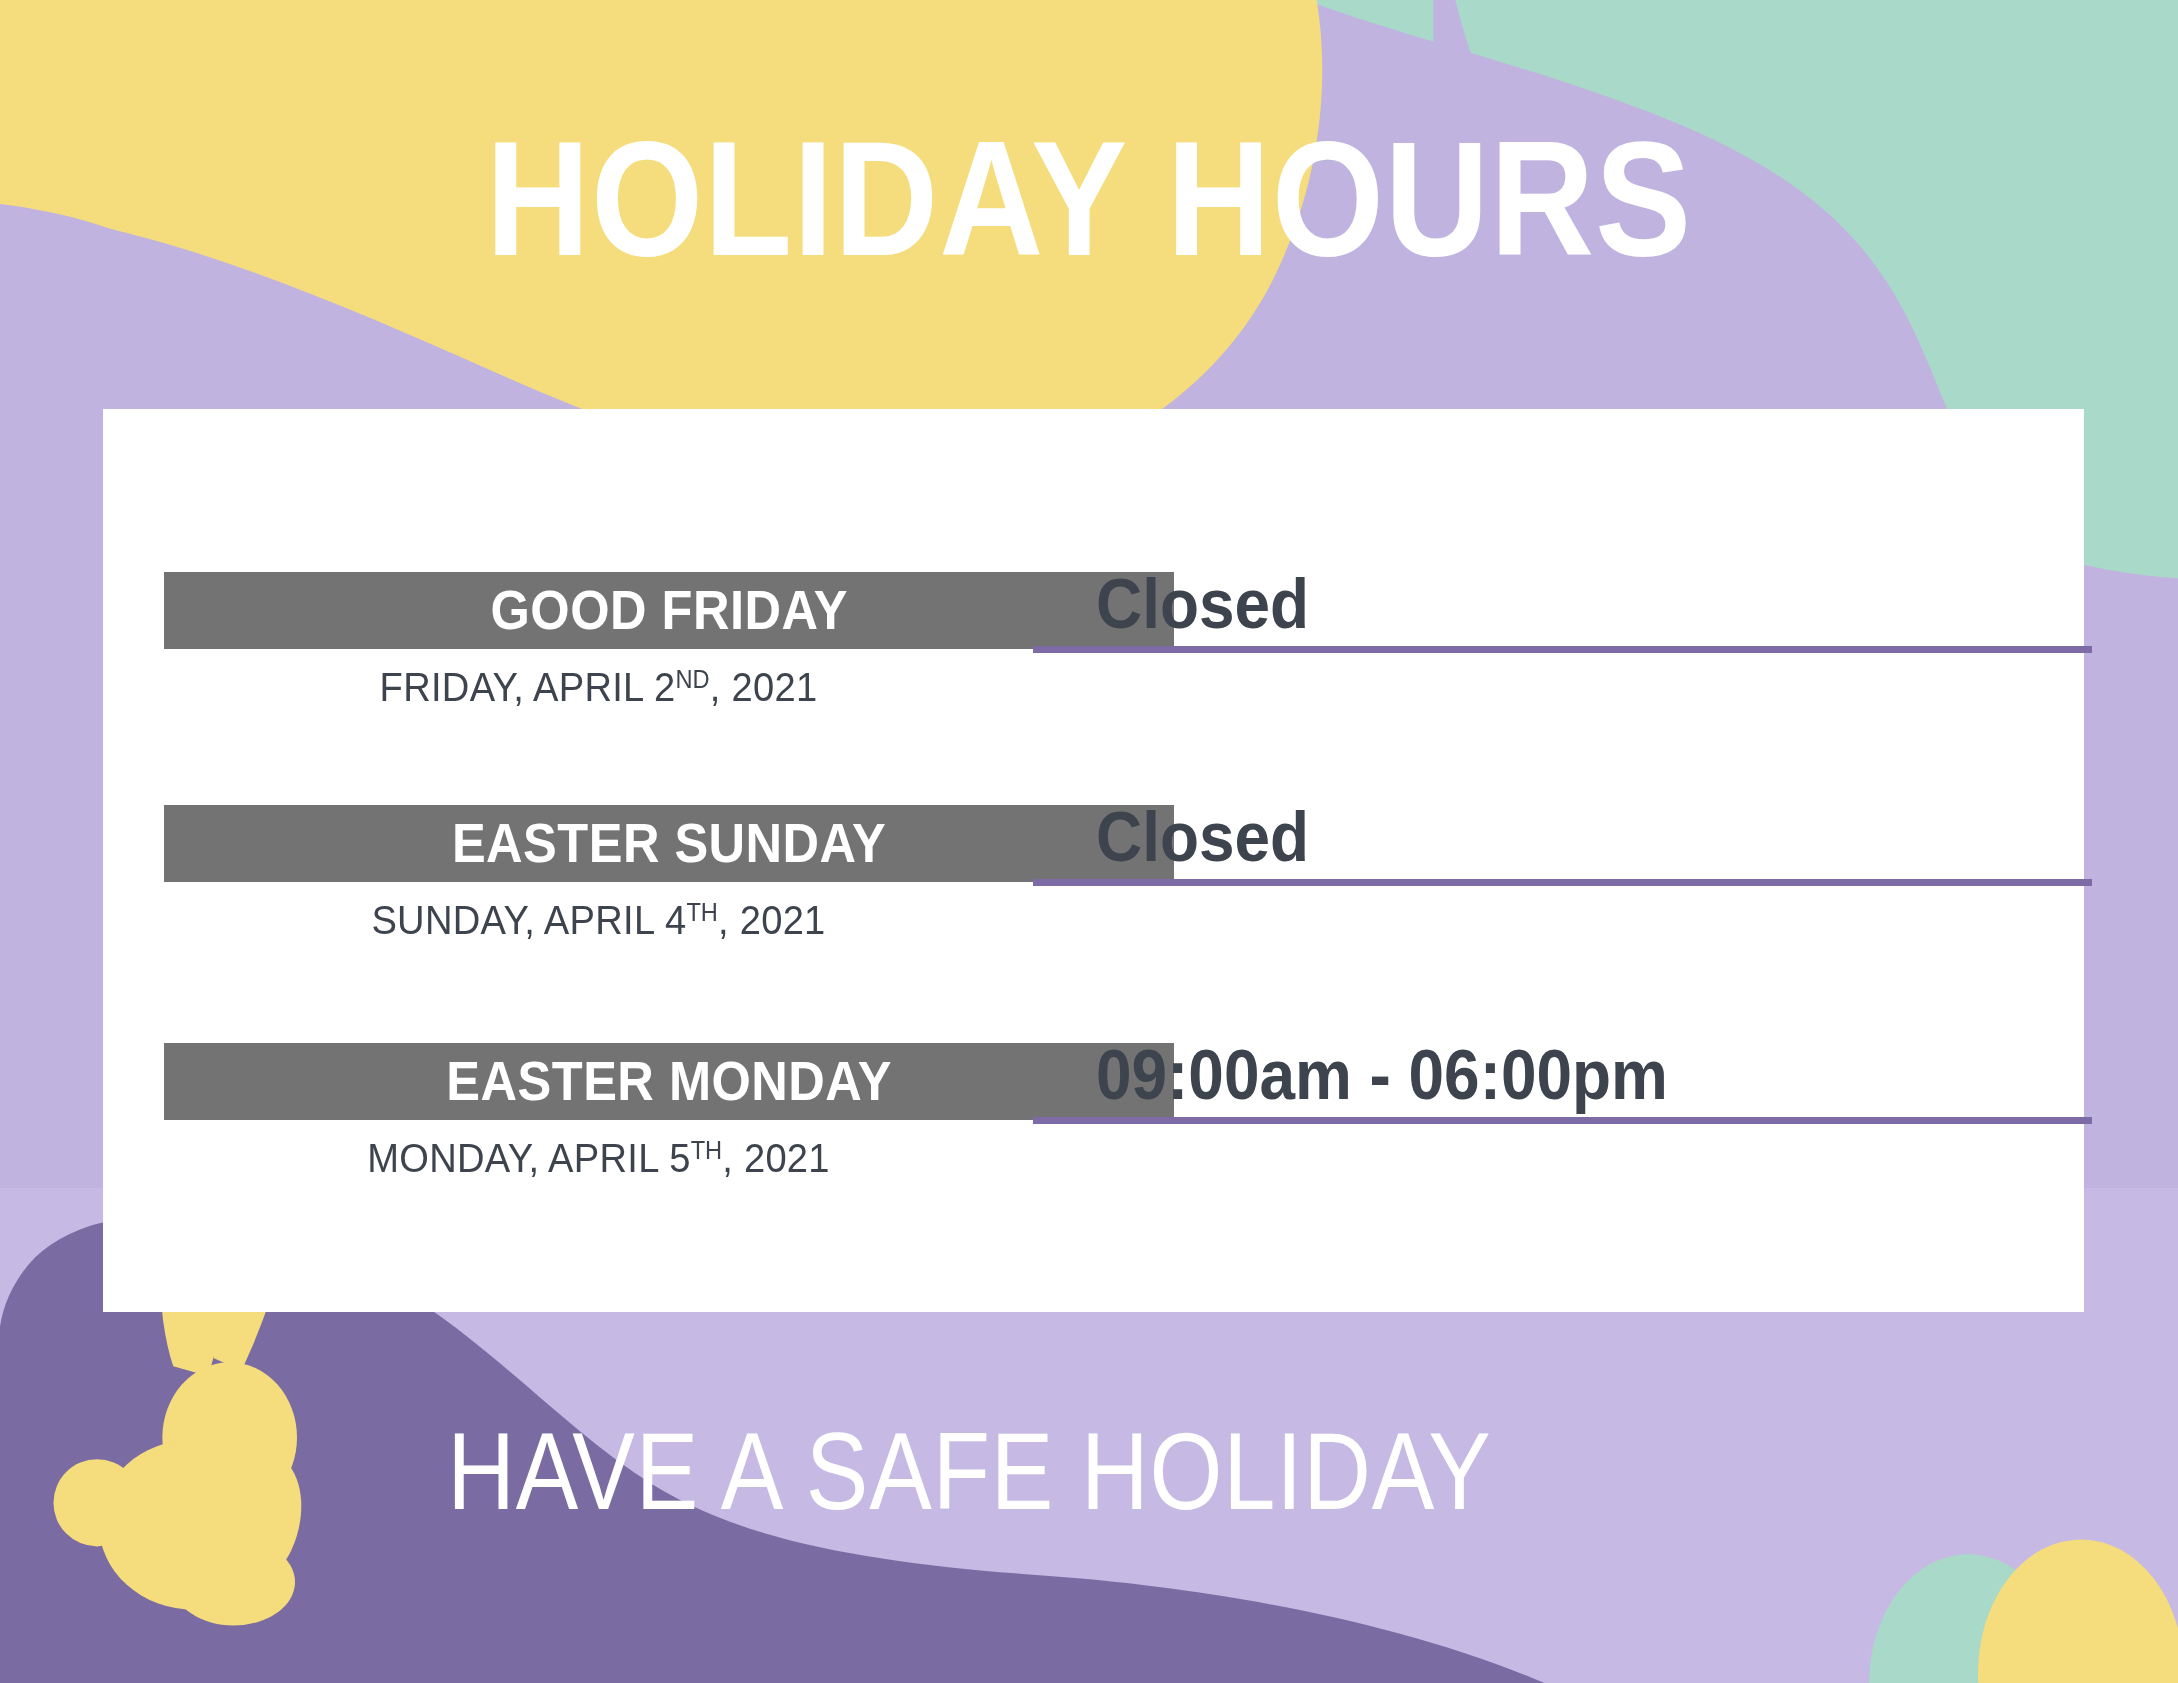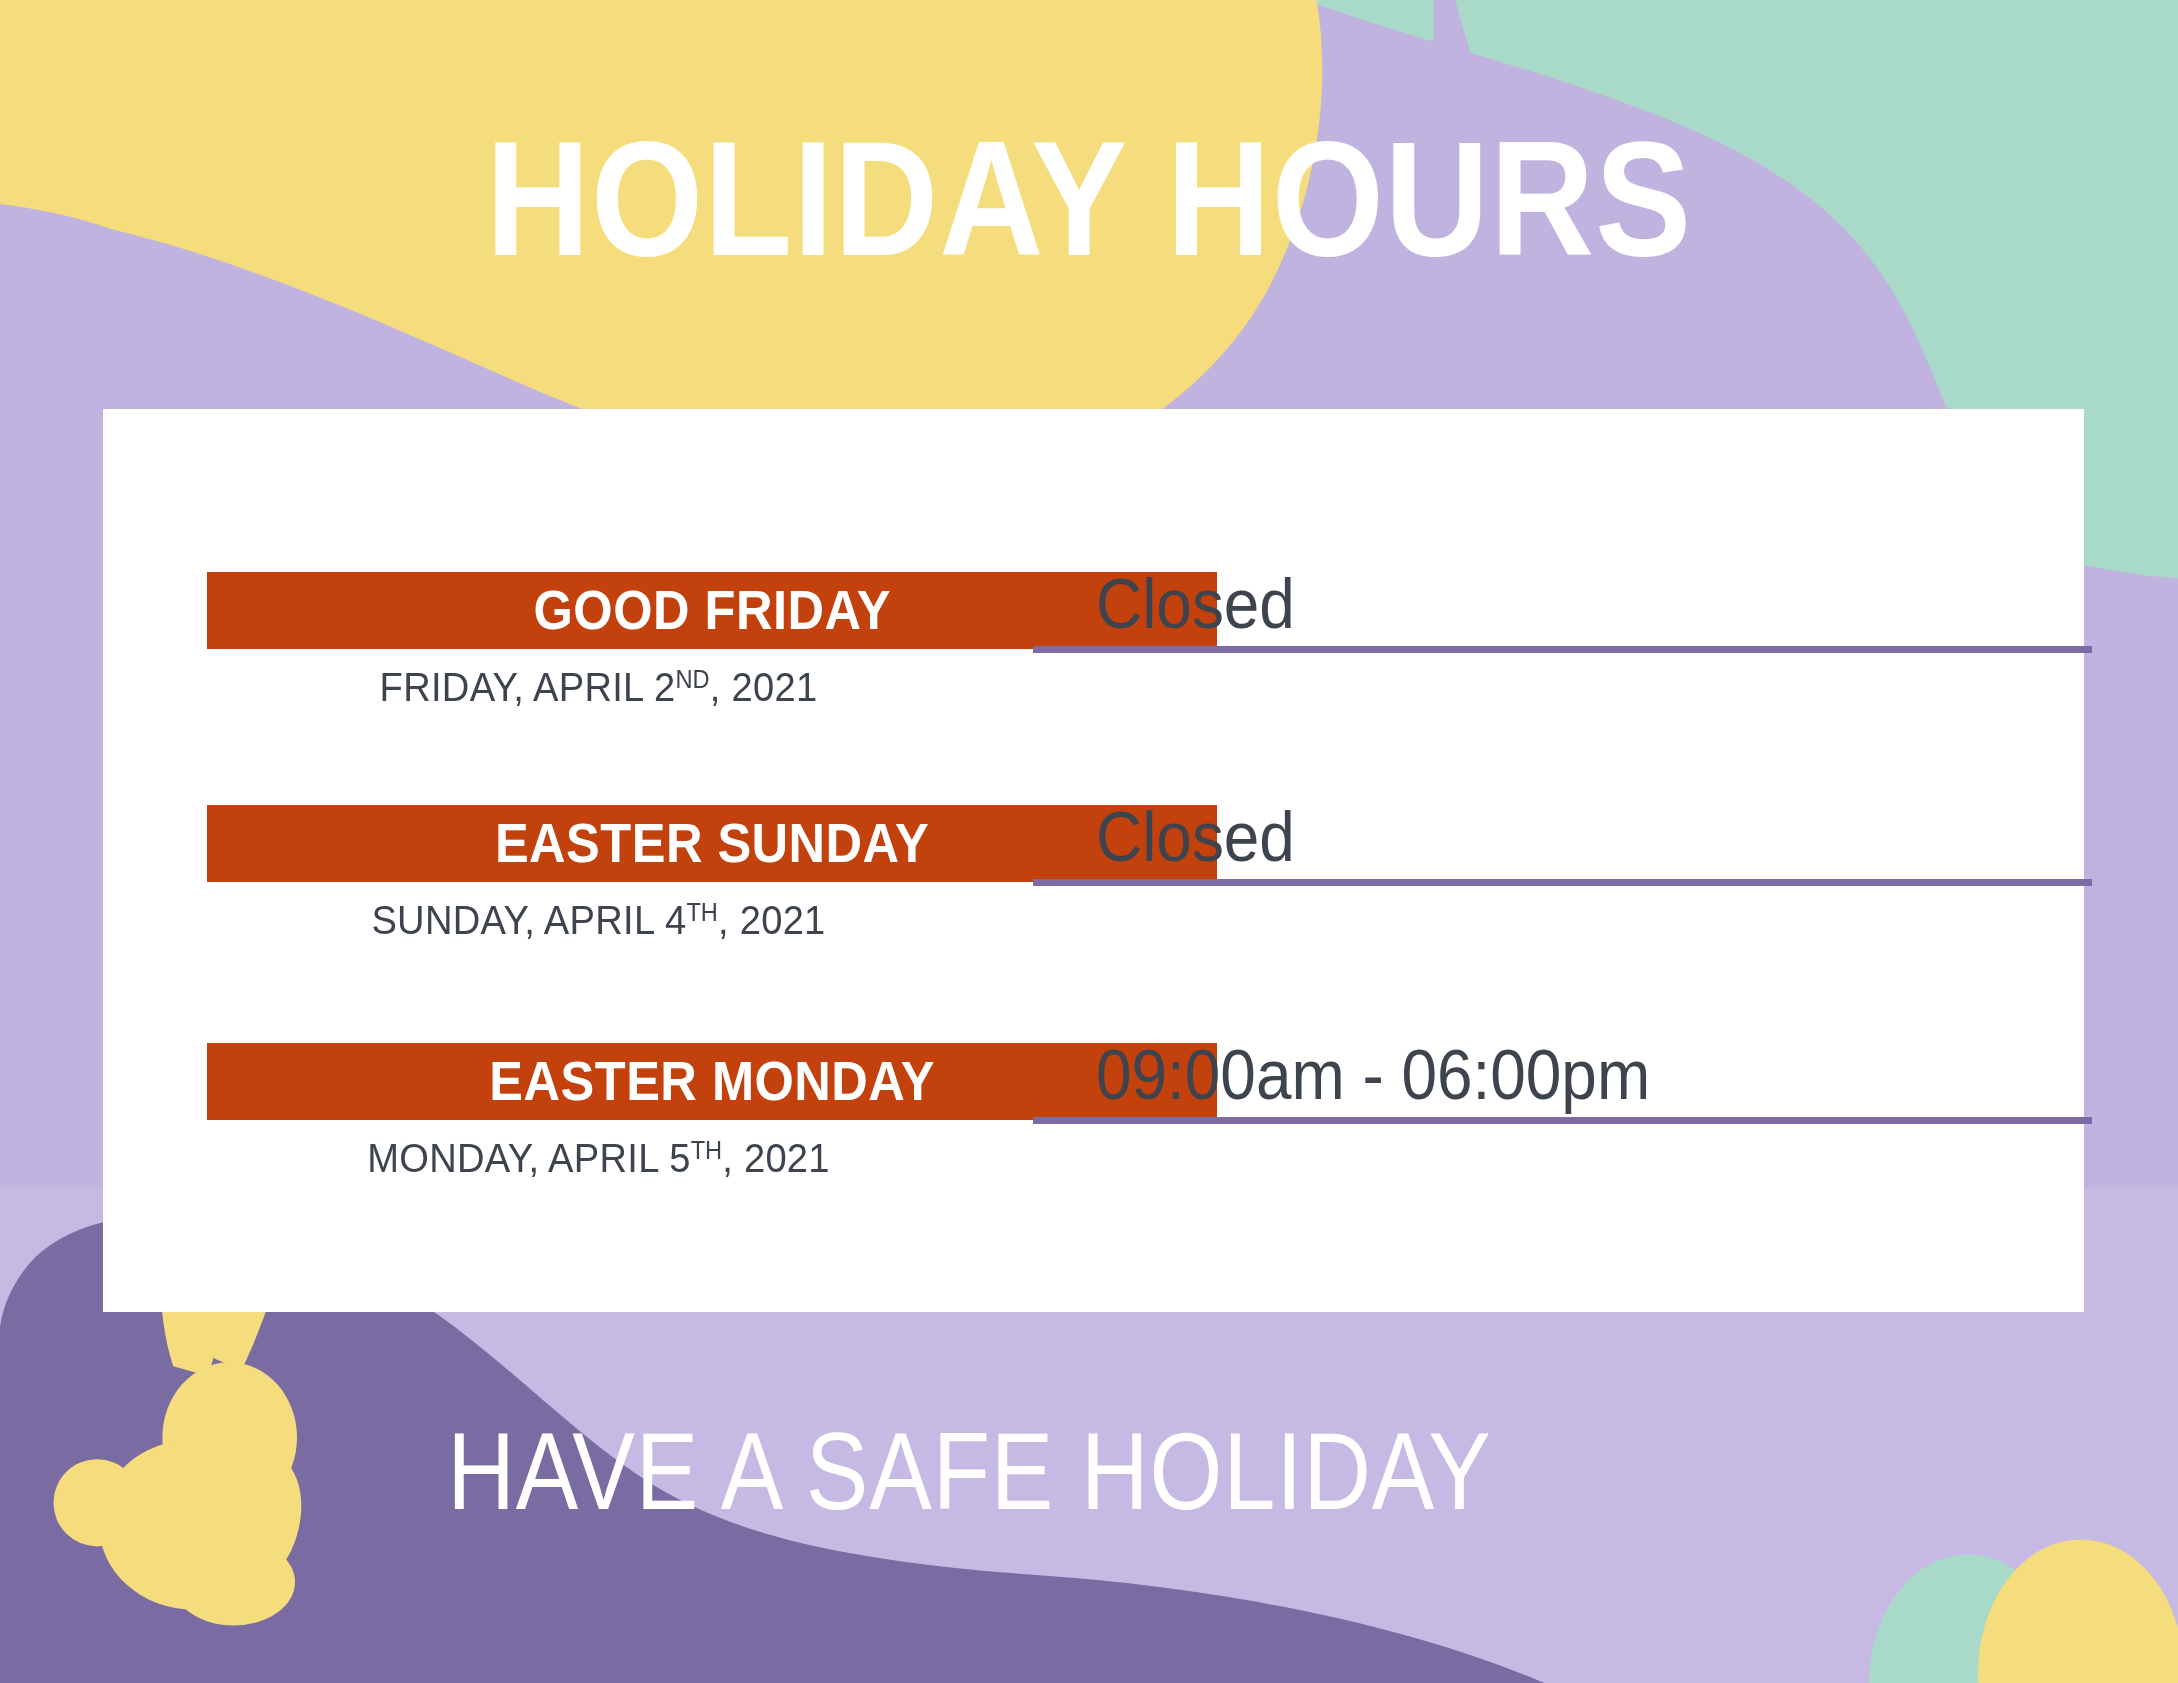--- a/index.html
+++ b/index.html
@@ -28,41 +28,41 @@
   }
 
   
   .row{position:absolute;left:61px;width:1929px;height:0;}
   .row-1{top:163px;}
   .row-2{top:396px;}
   .row-3{top:634px;}
 
   .label-bar{
     position:absolute;left:0;top:0;width:1010px;height:77px;
-    background:#c2410c;
-    display:flex;align-items:center;justify-content:center;margin-left:43px;
+    background:#737373;
+    display:flex;align-items:center;justify-content:center;
   }
   .label-bar .label-text{
     color:#ffffff;font-weight:700;
     font-size:55px;line-height:55px;letter-spacing:0.5px;
     transform:scaleX(.92);transform-origin:50% 50%;
     white-space:nowrap;
   }
 
   .date-text{
     position:absolute;left:0;top:83px;width:869px;
     text-align:center;color:#3D444D;
     font-size:41px;line-height:48px;letter-spacing:0.3px;
     transform:scaleX(.93);transform-origin:50% 50%;
     white-space:nowrap;
   }
   .date-text sup{font-size:.62em;vertical-align:.52em;letter-spacing:0;}
 
   .hours-cell{
-    position:absolute;left:869px;top:-22px;width:1059px;height:103px;
+    position:absolute;left:869px;top:-22px;width:1059px;height:103px;font-weight:bold;
   }
   .hours-text{
     position:absolute;left:63px;bottom:12px;
     color:#3D444D;font-size:71px;line-height:75px;
     transform:scaleX(.9);transform-origin:0 50%;
     white-space:nowrap;
   }
   .hours-rule{
     position:absolute;left:0;bottom:0;width:1059px;height:7px;background:#7C6BA5;
   }

